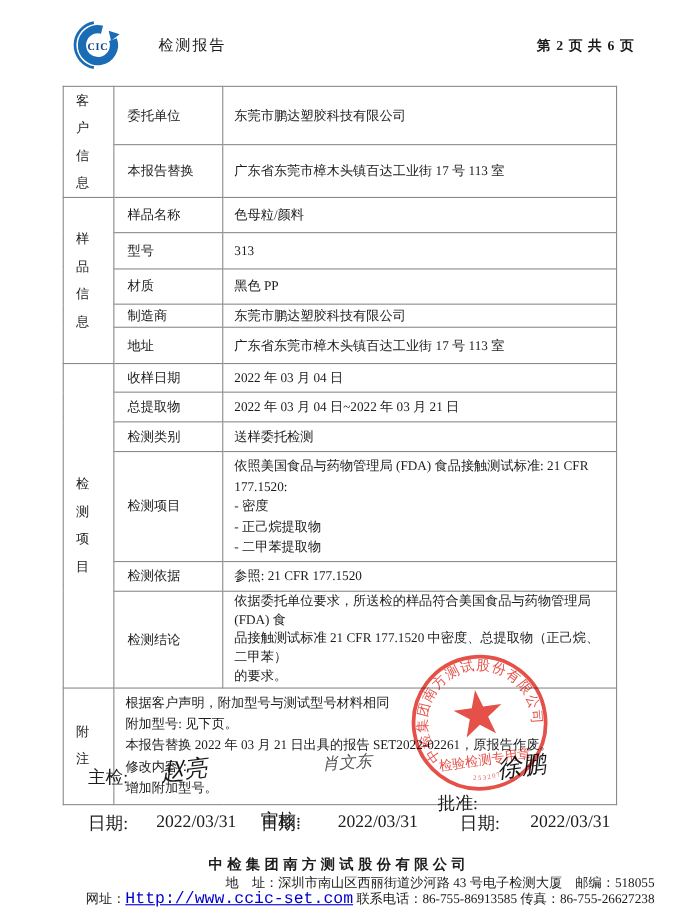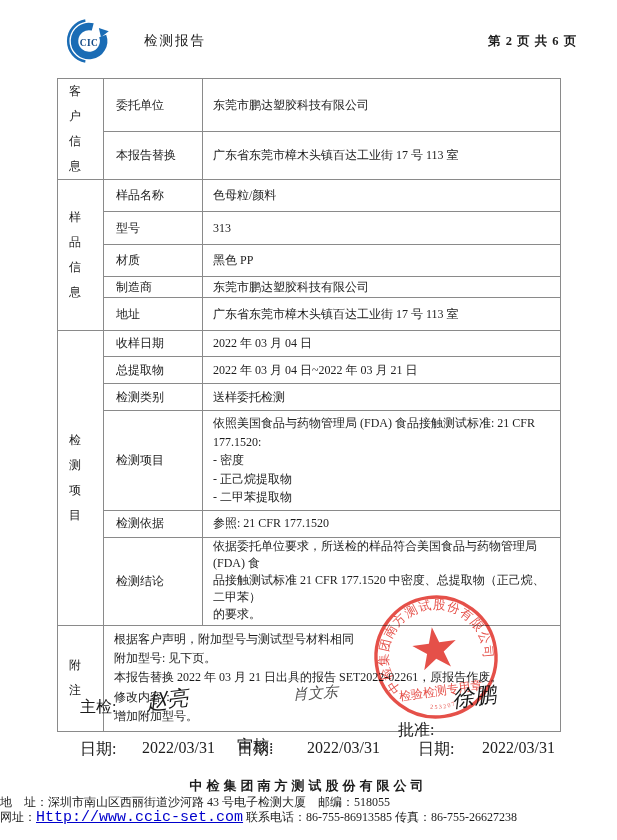--- a/index.html
+++ b/index.html
@@ -33,21 +33,21 @@
   .sig2{left:293px;top:684px;font-size:15px;transform:rotate(-4deg);color:#555;}
   .sig3{left:452px;top:682px;font-size:22px;}
 
   
   .stamp{position:absolute;left:363px;top:584px;width:146px;height:146px;
          mix-blend-mode:multiply;opacity:0.88;pointer-events:none;}
 
   
   .ft-company{position:absolute;left:0;top:777px;width:617px;text-align:center;
               font-size:13px;font-weight:bold;letter-spacing:4px;}
-  .ft-line{position:absolute;left:0;width:595px;text-align:left;font-size:12px;}
+  .ft-line{position:absolute;left:0;width:595px;text-align:right;font-size:12px;}
   .ft-addr{top:794px;}
   .ft-web{top:809px;}
   .ft-web a{color:#0000cc;font-family:"Liberation Mono","DejaVu Sans Mono",monospace;
             font-size:15px;text-decoration:underline;}
 </style>
 </head>
 <body>
 
 <div class="page">
 

